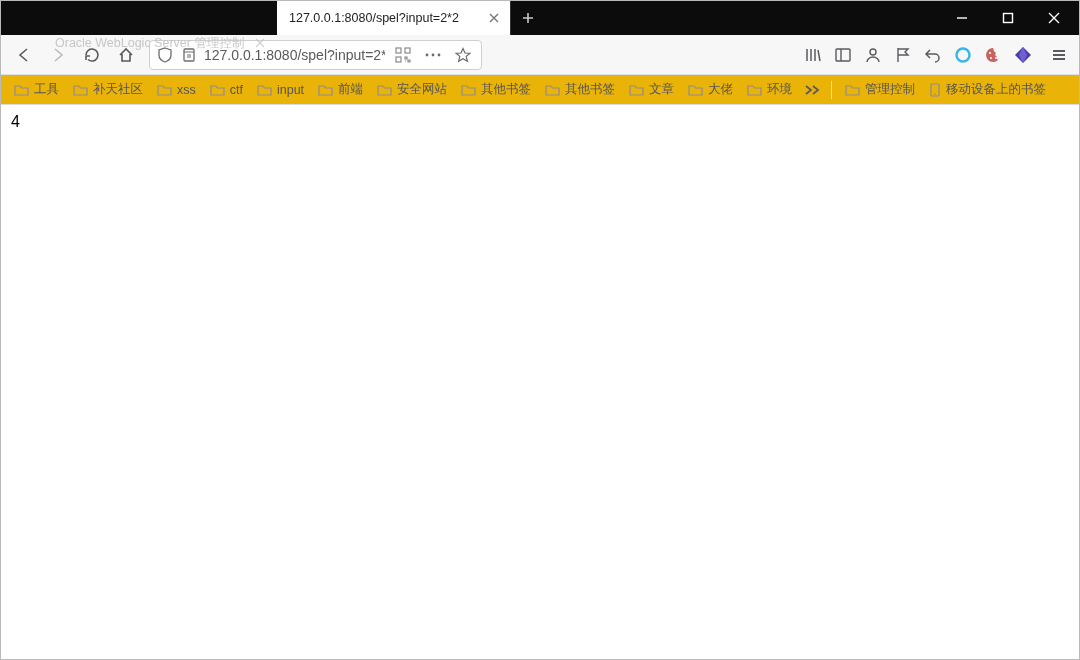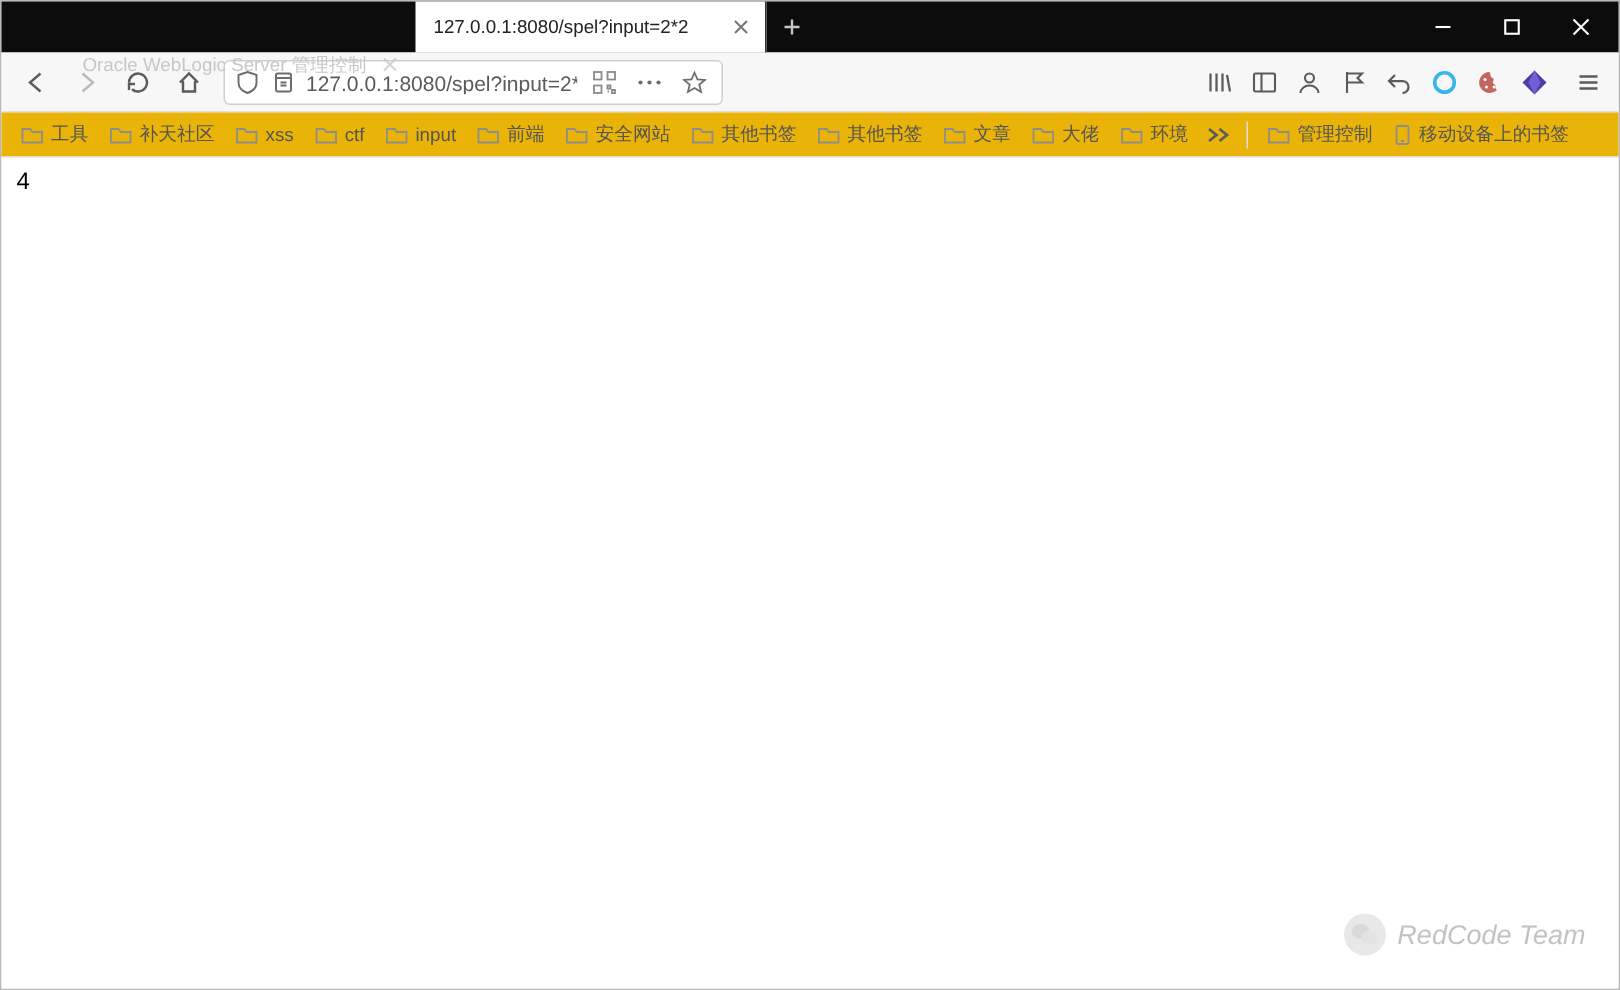--- a/index.html
+++ b/index.html
@@ -298,24 +298,15 @@
           <rect x="2" y="1" width="8" height="12" rx="1"></rect>
           <path d="M5 11 H7"></path>
         </svg>
         <span>移动设备上的书签</span>
       </span>
   </div>
 
   <div class="content">
     <span>4</span>
 
-    <div class="watermark">
-      <span class="wm-ico">
-        <svg width="20" height="18" viewBox="0 0 20 18">
-            <ellipse cx="7" cy="7" rx="6" ry="5" fill="#d6d6d6"></ellipse>
-            <ellipse cx="13" cy="11" rx="5.5" ry="4.5" fill="#e1e1e1"></ellipse>
-          </svg>
-      </span>
-      <span>RedCode Team</span>
-    </div>
   </div>
 
 </div>
 
 </body></html>

